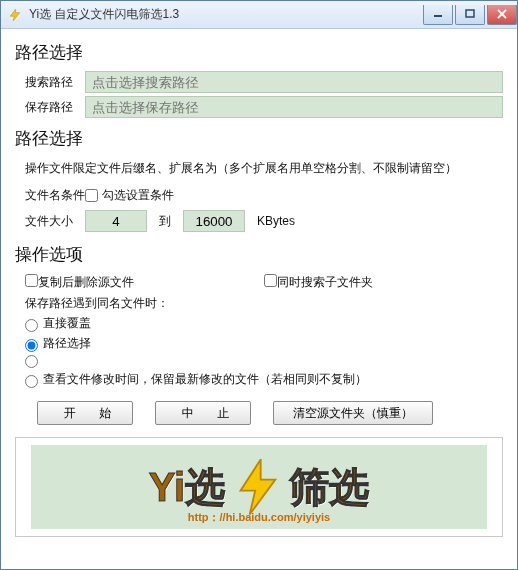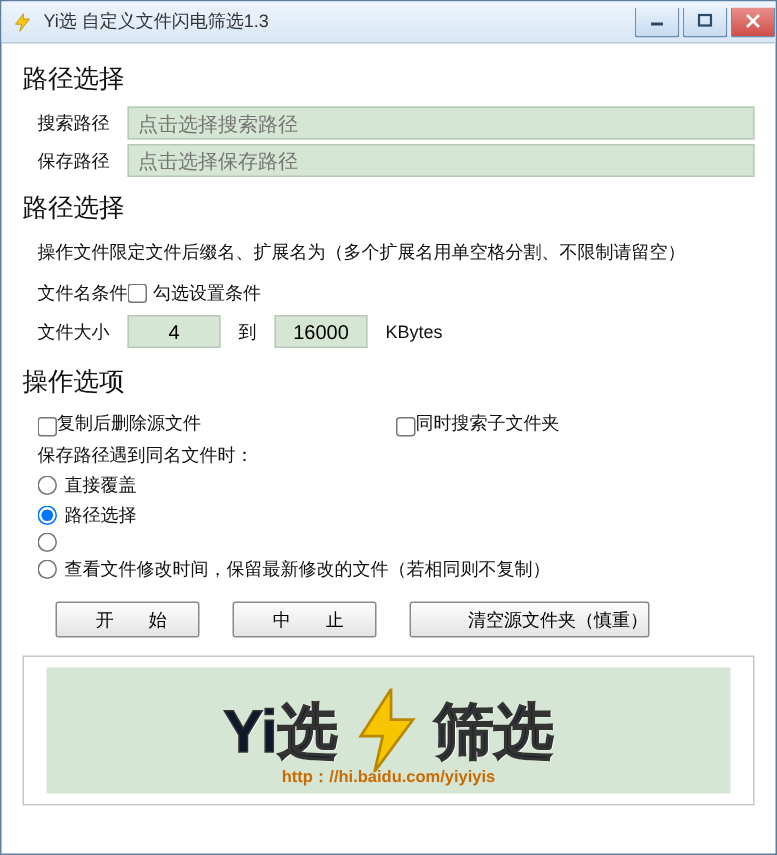--- a/index.html
+++ b/index.html
@@ -79,49 +79,49 @@
 .cb-row { display: flex; align-items: center; margin: 6px 0; }
 .cb-row input[type=checkbox] { margin-right: 4px; }
 .size-row input[type=text] {
   width: 62px; height: 22px;
   background: #d6e6d4; border: 1px solid #b8c9b6;
   text-align: center; font-family: inherit;
 }
 .mid-label { margin: 0 12px; }
 .kb-label { margin-left: 12px; }
 .ops-row { display: flex; margin: 4px 0 2px 0; }
-.ops-col { width: 50%; display: flex; align-items: flex-end; }
-.radio-list label { display: flex; align-items: center; margin: 3px 0; }
+.ops-col { width: 50%; display: flex; align-items: flex-start; }
+.radio-list label { display: flex; align-items: flex-end; margin: 3px 0; }
 .radio-list input[type=radio] { margin-right: 5px; }
 .btn-row { display: flex; gap: 22px; margin: 10px 0 8px 22px; }
 .action-btn {
   width: 96px; height: 24px;
   background: linear-gradient(#fdfdfd, #e4e4e4);
   border: 1px solid #8a8a8a;
   border-radius: 2px;
   font-family: inherit; font-size: 12px;
   letter-spacing: 10px; padding-left: 15px;
 }
-.action-btn.wide { letter-spacing: 0; padding-left: 0; width: 160px; text-align: right; }
+.action-btn.wide { letter-spacing: 0; padding-left: 0; width: 160px; }
 .banner-frame {
   margin-top: 4px;
   border: 1px solid #c8c8c8;
   height: 100px;
   display: flex; align-items: center; justify-content: center;
   background: #fff;
 }
 .banner {
   width: 94%; height: 84px;
   background: #d6e6d4;
   display: flex; align-items: center; justify-content: center;
   position: relative;
 }
 .banner-text {
   font-size: 40px; font-weight: bold;
-  color: #0f172a;
+  color: #a16207;
   -webkit-text-stroke: 1px #333;
   text-shadow: 1px 1px 0 #fff;
   display: flex; align-items: center; gap: 10px;
 }
 .banner-url {
   position: absolute; bottom: 4px;
   font-size: 11px; color: #ca6a00;
   font-weight: bold;
 }
 .bolt svg { display: block; }

